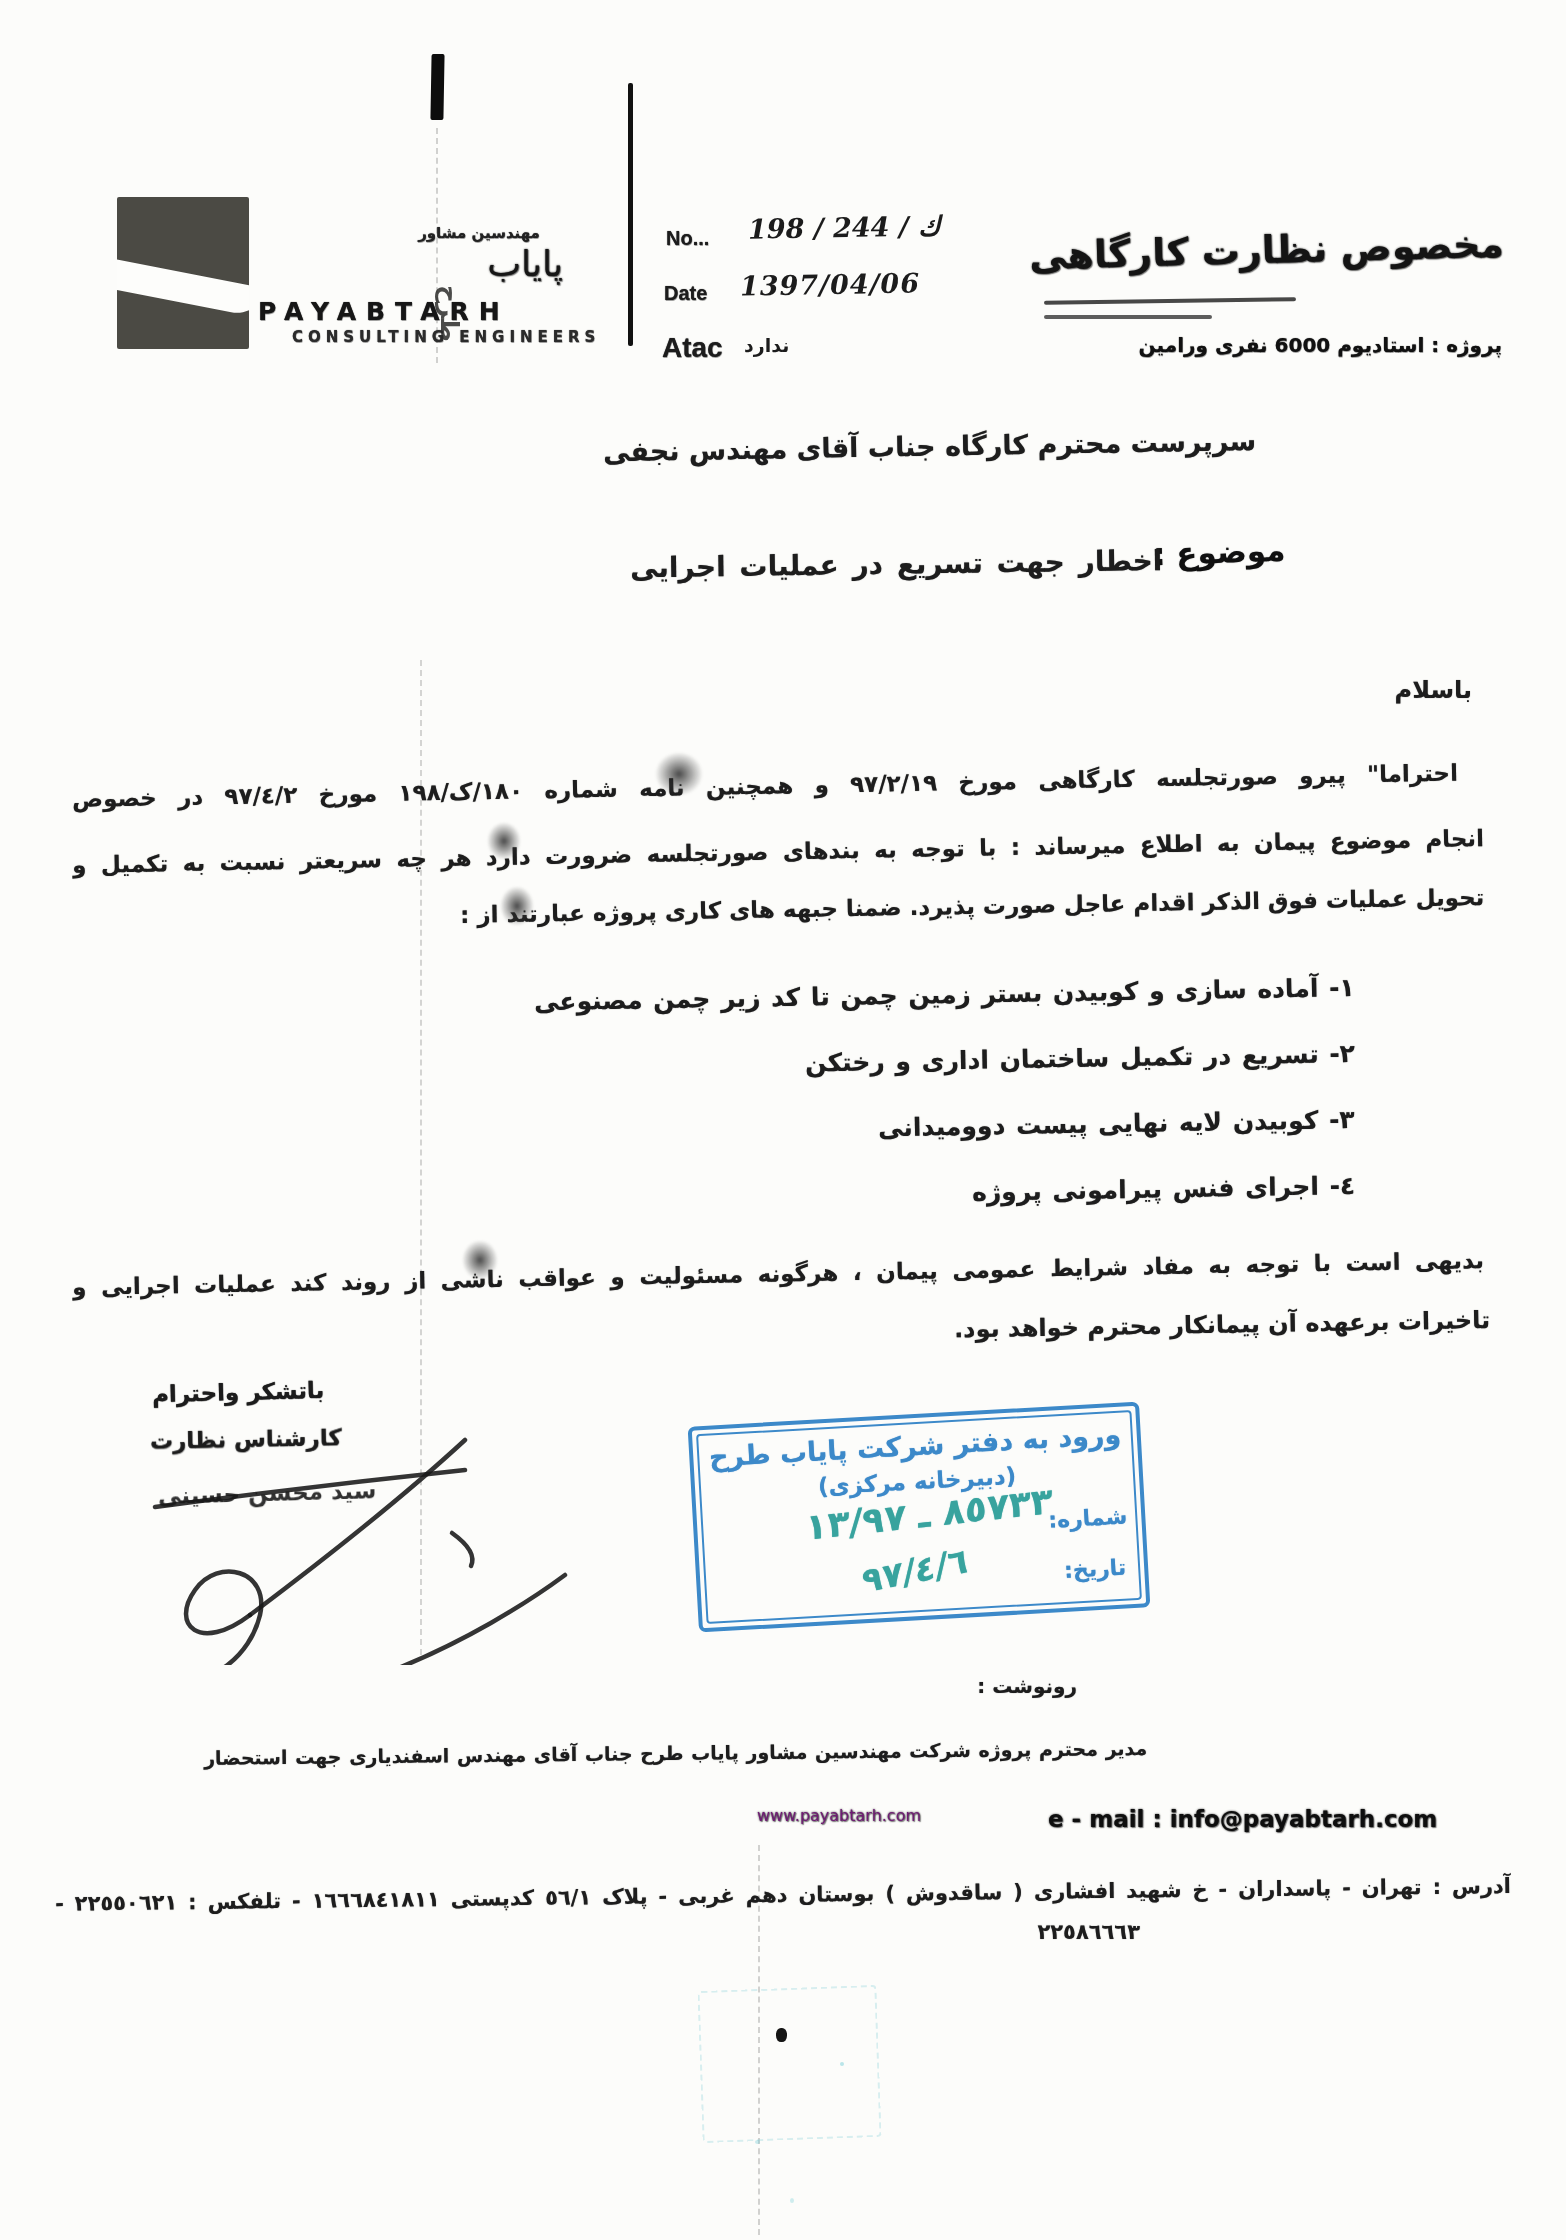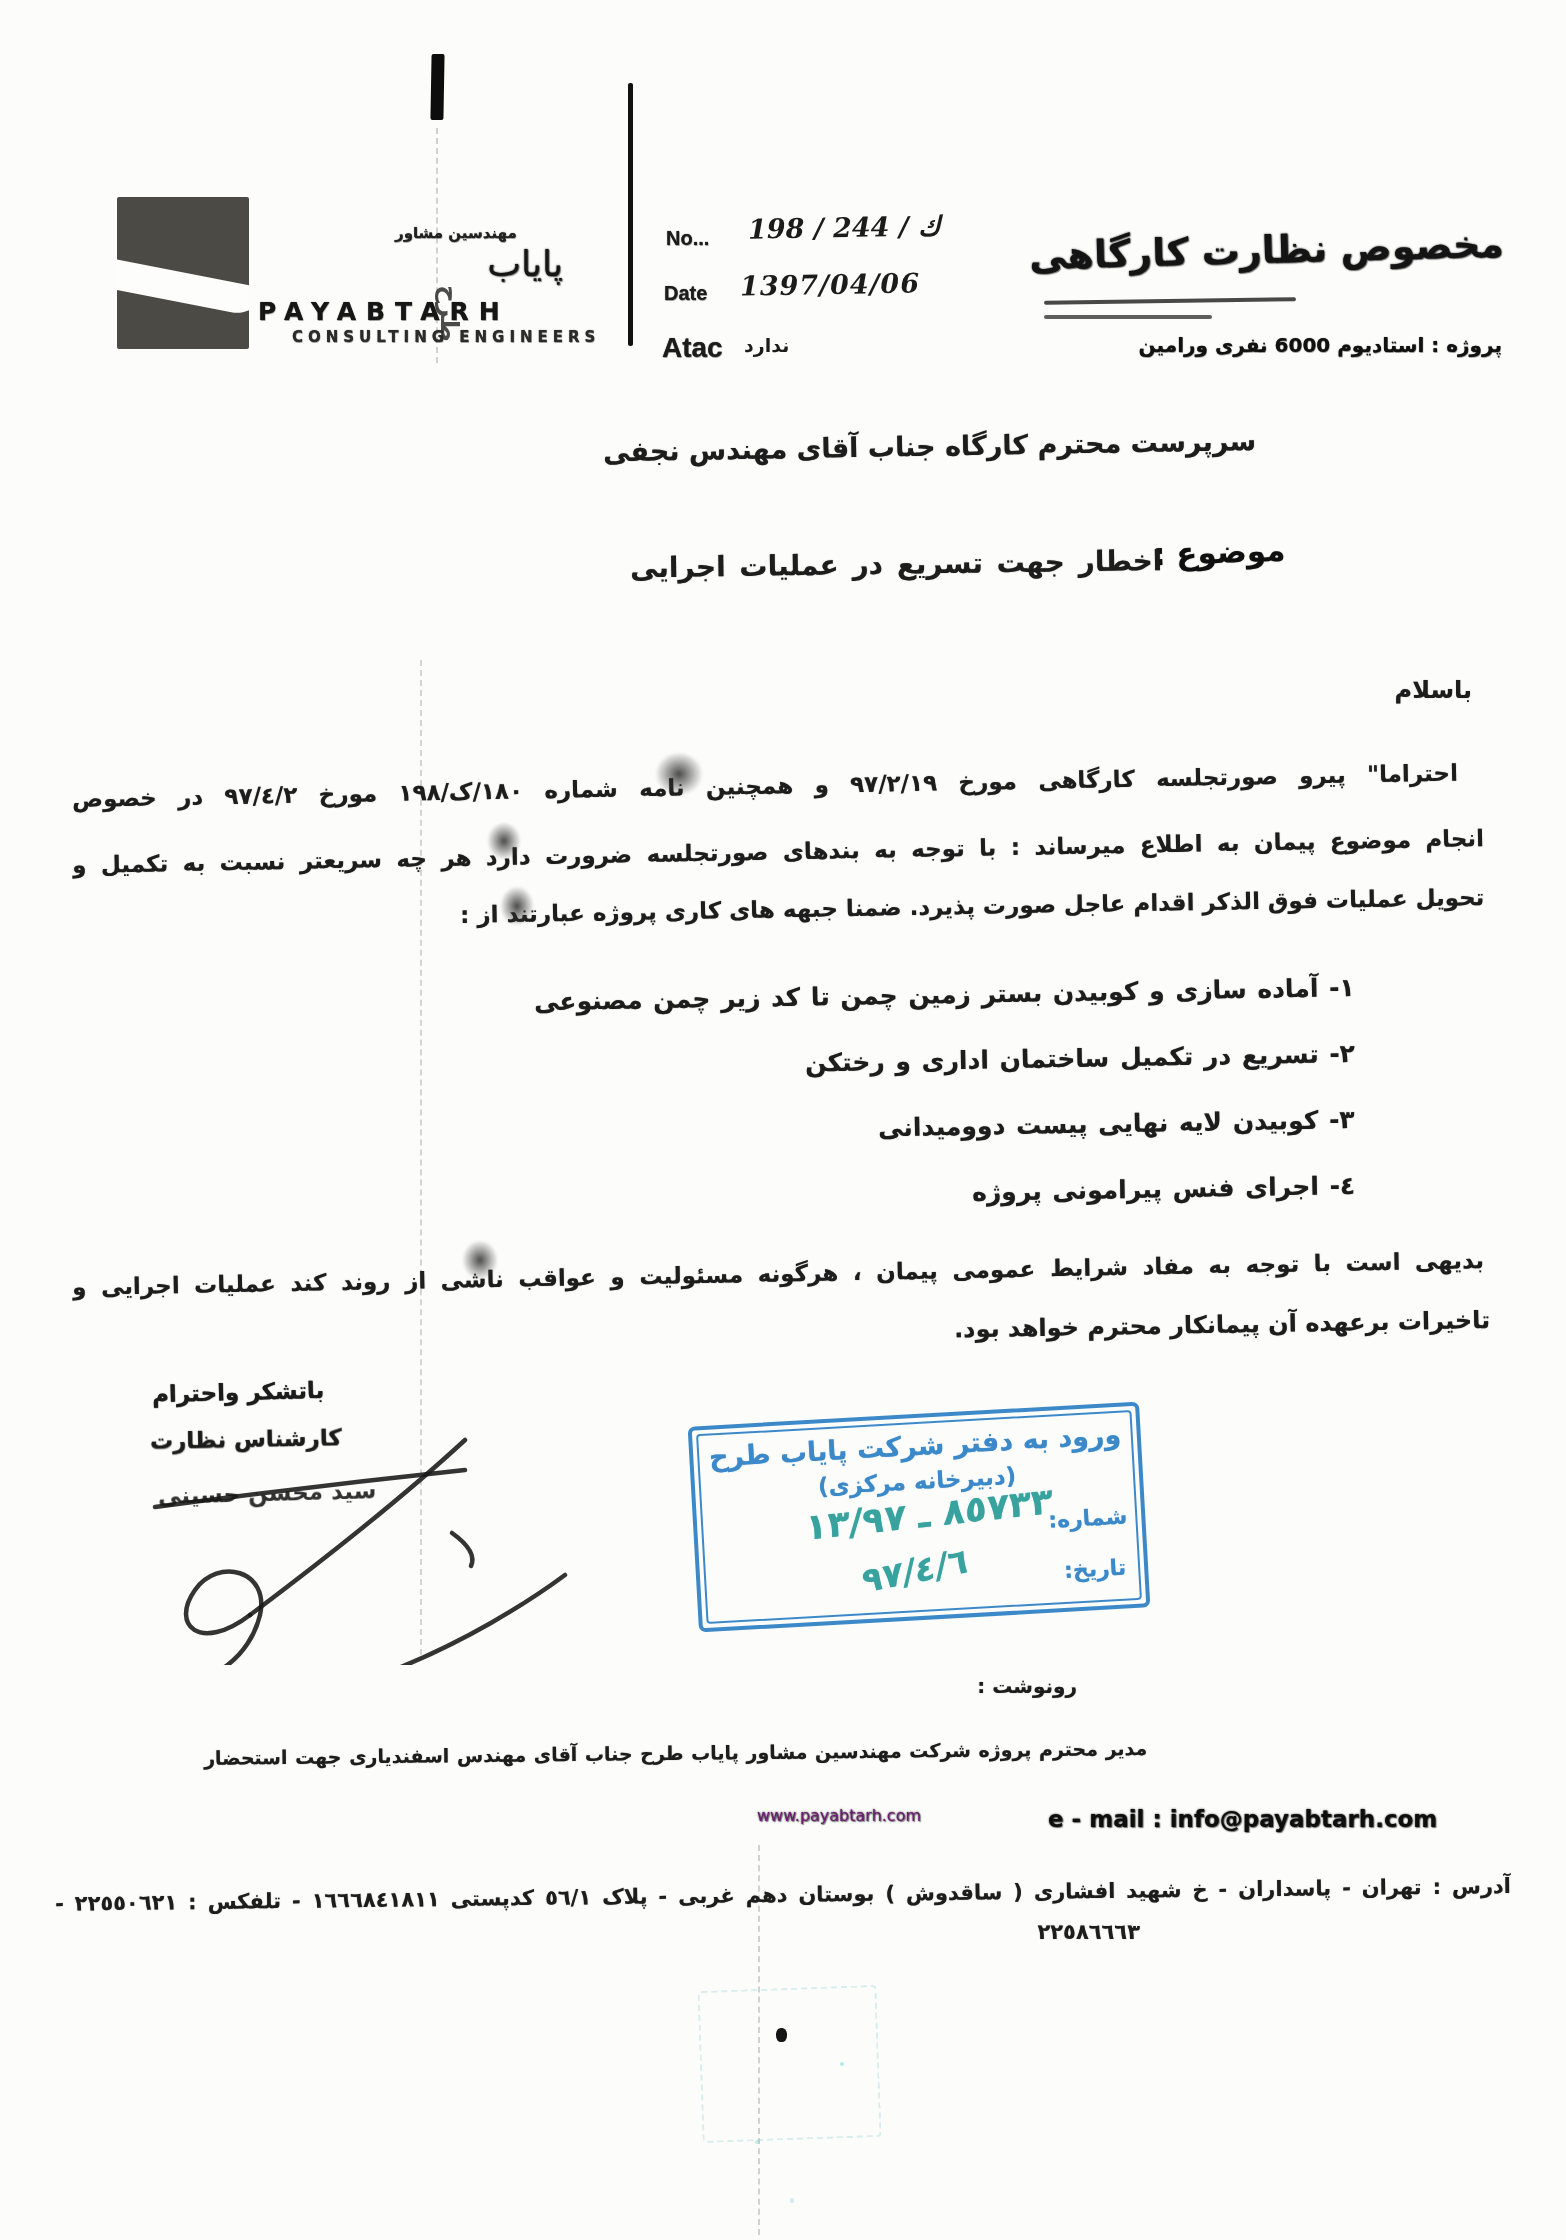--- a/index.html
+++ b/index.html
@@ -46,21 +46,21 @@
 </style>
 </head>
 <body>
 
 <div style="position:absolute;left:431px;top:54px;width:13px;height:66px;background:#0d0d0d;transform:rotate(1deg);border-radius:2px;"></div>
 <div class="foldline" style="left:436px;top:128px;height:235px;opacity:.6;"></div>
 
 <div style="position:absolute;left:117px;top:197px;width:132px;height:152px;background:#4b4a44;border-radius:2px;overflow:hidden;">
   <div style="position:absolute;left:-12px;top:76px;width:160px;height:30px;background:#fdfdfb;transform:rotate(11deg);border-radius:0 0 40px 6px;"></div>
 </div>
-<div class="t rtl smudge" style="left:395px;top:224px;width:168px;text-align:left;font-size:15px;font-weight:700;color:#222;">مهندسین مشاور</div>
+<div class="t rtl smudge" style="left:395px;top:224px;width:168px;text-align:center;font-size:15px;font-weight:700;color:#222;">مهندسین مشاور</div>
 <div class="t rtl smudge-heavy" style="left:448px;top:243px;width:115px;text-align:right;font-size:36px;font-weight:400;color:#161616;">پایاب</div>
 <div class="t" style="left:424px;top:252px;width:40px;height:124px;writing-mode:vertical-rl;font-size:25px;font-weight:700;color:#20201e;opacity:.8;filter:blur(.6px);text-align:center;">طرح</div>
 <div class="t smudge" style="left:258px;top:297px;font-size:25px;font-weight:800;letter-spacing:10px;color:#161616;">PAYABTARH</div>
 <div class="t smudge" style="left:292px;top:328px;font-size:15px;font-weight:700;letter-spacing:5px;color:#2b2b2b;">CONSULTING ENGINEERS</div>
 
 <div style="position:absolute;left:628px;top:83px;width:5px;height:263px;background:#111;border-radius:2px;"></div>
 
 <div class="t smudge" style="left:666px;top:227px;font-size:20px;font-weight:700;font-family:'Liberation Sans',sans-serif;">No...</div>
 <div class="t ltr" style="left:748px;top:212px;font-size:27px;font-weight:700;font-style:italic;font-family:'DejaVu Serif',serif;letter-spacing:2px;transform:rotate(-1deg);">198 / ك / 244</div>
 <div class="t smudge" style="left:664px;top:282px;font-size:20px;font-weight:700;font-family:'Liberation Sans',sans-serif;">Date</div>

